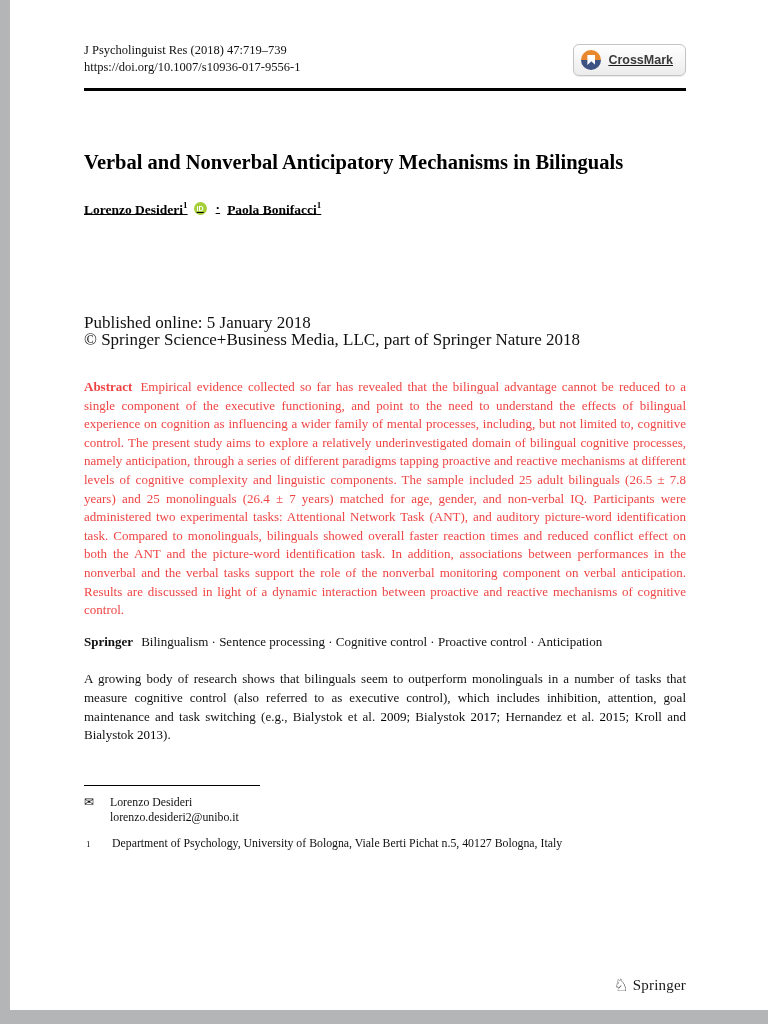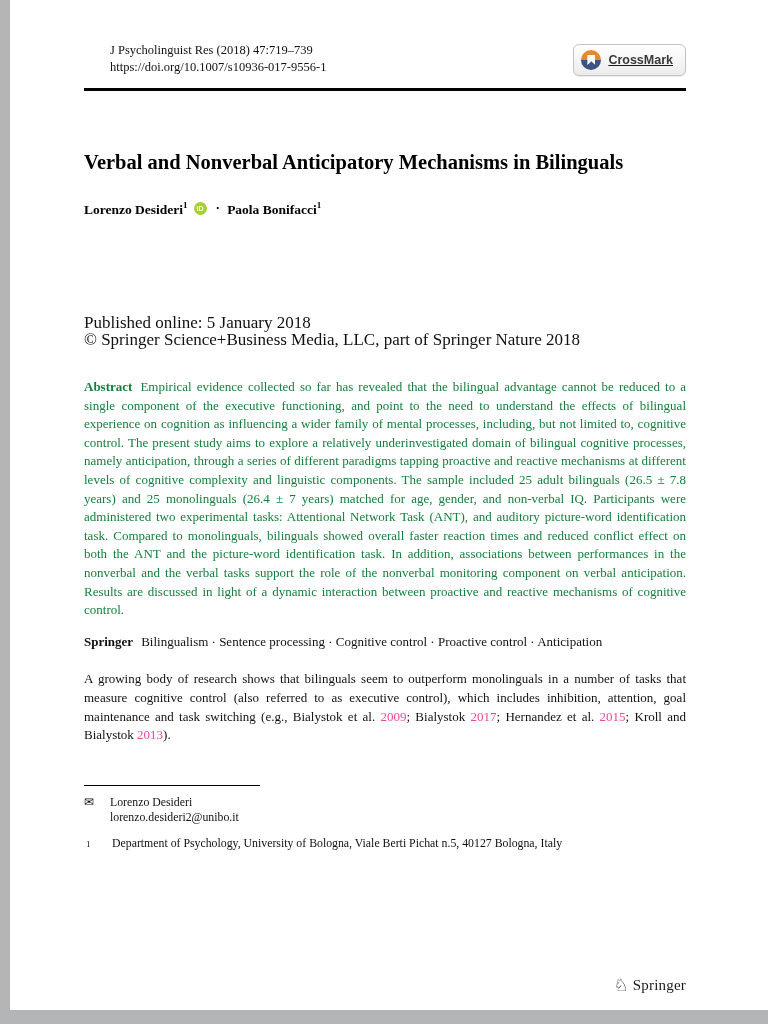--- a/index.html
+++ b/index.html
@@ -20,21 +20,20 @@
     box-sizing: border-box;
     padding: 42px 82px 0 74px;
     overflow: hidden;
     color: #1a1a1a;
   }
   
   .head-row {
     display: flex;
     justify-content: space-between;
     align-items: flex-start;
-    margin-left: 26px;
   }
   .head-left {
     font-size: 12.5px;
     line-height: 17px;
     color: #111;
   }
   .crossmark {
     display: inline-flex;
     align-items: center;
     gap: 7px;
@@ -85,20 +84,21 @@
     color: #000;
   }
   .authors {
     margin-top: 24px;
     font-size: 13.5px;
     font-weight: 700;
     color: #000;
     display: flex;
     align-items: center;
     gap: 4px;
+    text-decoration: underline;
   }
   .authors sup { font-size: 9px; font-weight: 700; }
   .orcid {
     display: inline-flex;
     align-items: center;
     justify-content: center;
     width: 13px;
     height: 13px;
     border-radius: 50%;
     background: #a6ce39;
@@ -115,21 +115,21 @@
     font-size: 17px;
     line-height: 16.5px;
     color: #111;
   }
   
   .abstract {
     margin-top: 30px;
     font-size: 13px;
     line-height: 18.6px;
     text-align: justify;
-    color: #15803d;
+    color: #ef4444;
   }
   .bold-label { font-weight: 700; }
   .label-gap { display: inline-block; width: 8px; }
   
   .keywords {
     margin-top: 13px;
     font-size: 13px;
     line-height: 18.6px;
     color: #111;
   }
@@ -141,21 +141,21 @@
     color: #000;
   }
   .body-para {
     margin-top: 19px;
     font-size: 13px;
     line-height: 18.6px;
     text-align: justify;
     color: #111;
   }
   .cite {
-    color: #ec4899;
+    color: #000000;
     cursor: pointer;
   }
   
   .footnote {
     margin-top: 40px;
     font-size: 11.8px;
     line-height: 15.5px;
     color: #111;
   }
   .fn-rule {

